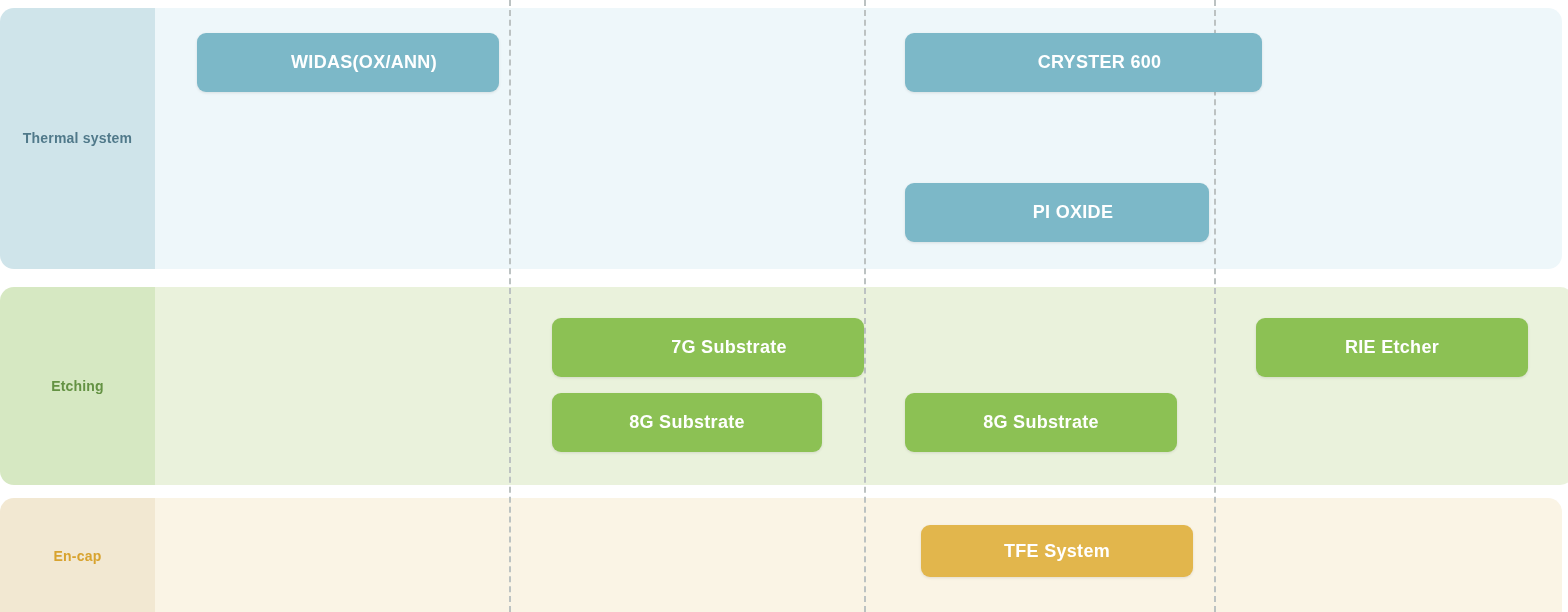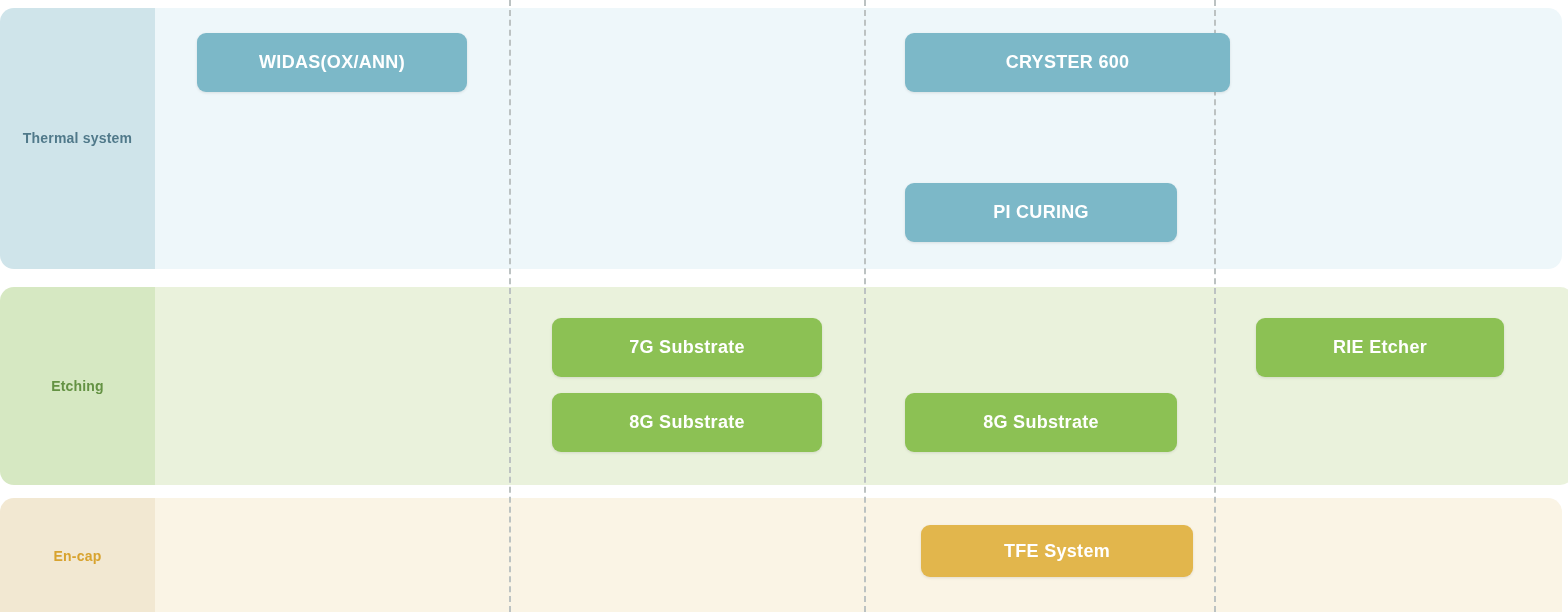--- a/index.html
+++ b/index.html
@@ -87,21 +87,21 @@
     border-radius: 9px;
     display: flex;
     align-items: center;
     justify-content: center;
     color: var(--button-text);
     font-size: 18px;
     font-weight: 600;
     letter-spacing: 0.3px;
     box-shadow: 0 1px 3px rgba(0,0,0,0.10);
   }
-  .machine-thermal { background: var(--thermal-button-bg); }
+  .machine-thermal { background: var(--thermal-button-bg); padding-left: 32px; }
   .machine-etching { background: var(--etching-button-bg); }
   .machine-encap  { background: var(--encap-button-bg); }
 </style>
 </head>
 <body>
 
 <div class="canvas">
 
   <div class="row row-thermal">
     <div class="row-label">Thermal system</div>
@@ -117,22 +117,22 @@
     <div class="row-label">En-cap</div>
     <div class="row-content"></div>
   </div>
 
   <div class="separator sep-1"></div>
   <div class="separator sep-2"></div>
   <div class="separator sep-3"></div>
 
   <div class="machine machine-thermal" style="left:197px; top:33px; width:270px;">WIDAS(OX/ANN)</div>
   <div class="machine machine-thermal" style="left:905px; top:33px; width:325px;">CRYSTER 600</div>
-  <div class="machine machine-thermal" style="left:905px; top:183px; width:272px;">PI CURING</div>
+  <div class="machine machine-thermal" style="left:905px; top:183px; width:272px;">PI OXIDE</div>
 
-  <div class="machine machine-etching" style="left:552px; top:318px; width:270px;">7G Substrate</div>
+  <div class="machine machine-etching" style="left:552px; top:318px; width:270px;padding-left:42px;">7G Substrate</div>
   <div class="machine machine-etching" style="left:552px; top:393px; width:270px;">8G Substrate</div>
   <div class="machine machine-etching" style="left:905px; top:393px; width:272px;">8G Substrate</div>
-  <div class="machine machine-etching" style="left:1256px; top:318px; width:248px;">RIE Etcher</div>
+  <div class="machine machine-etching" style="left:1256px; top:318px; width:272px;">RIE Etcher</div>
 
   <div class="machine machine-encap" style="left:905px; top:525px; width:272px; height:52px;margin-left:16px;">TFE System</div>
 
 </div>
 
 </body></html>

